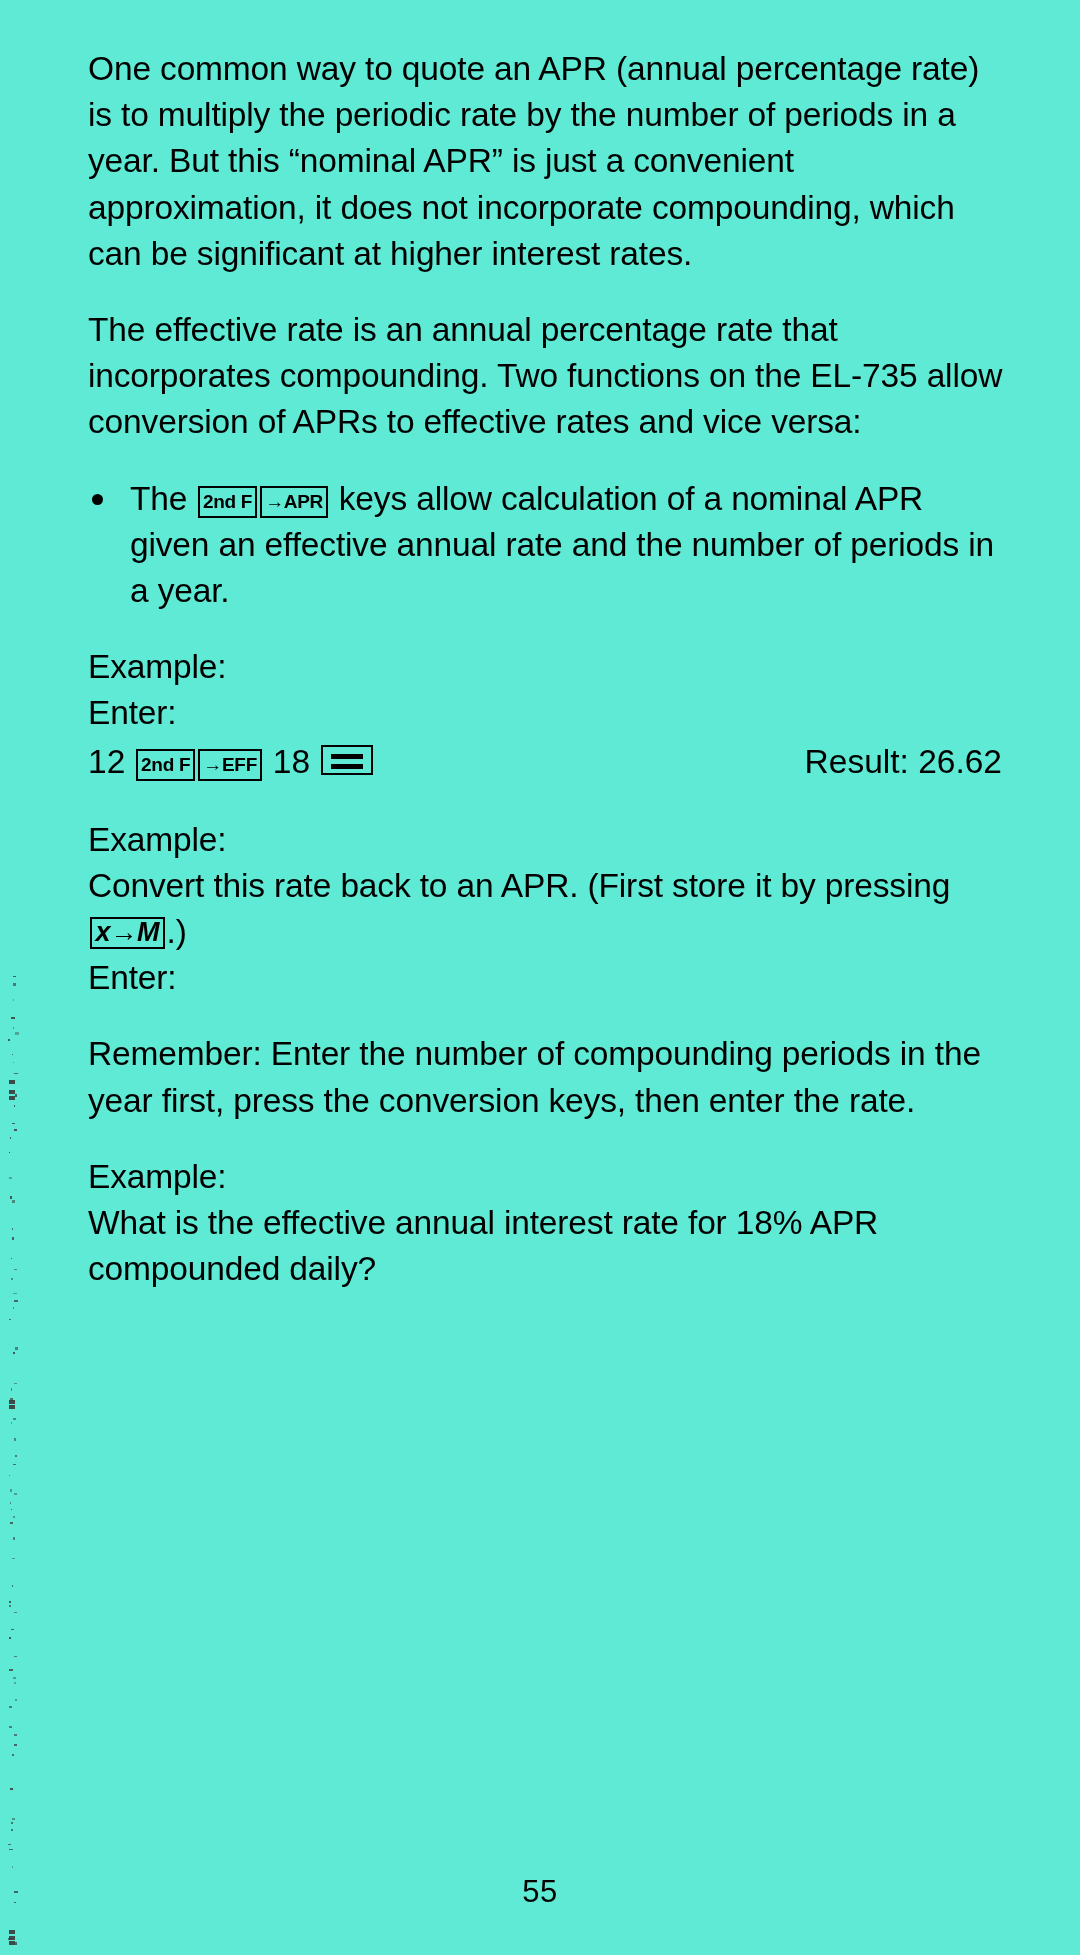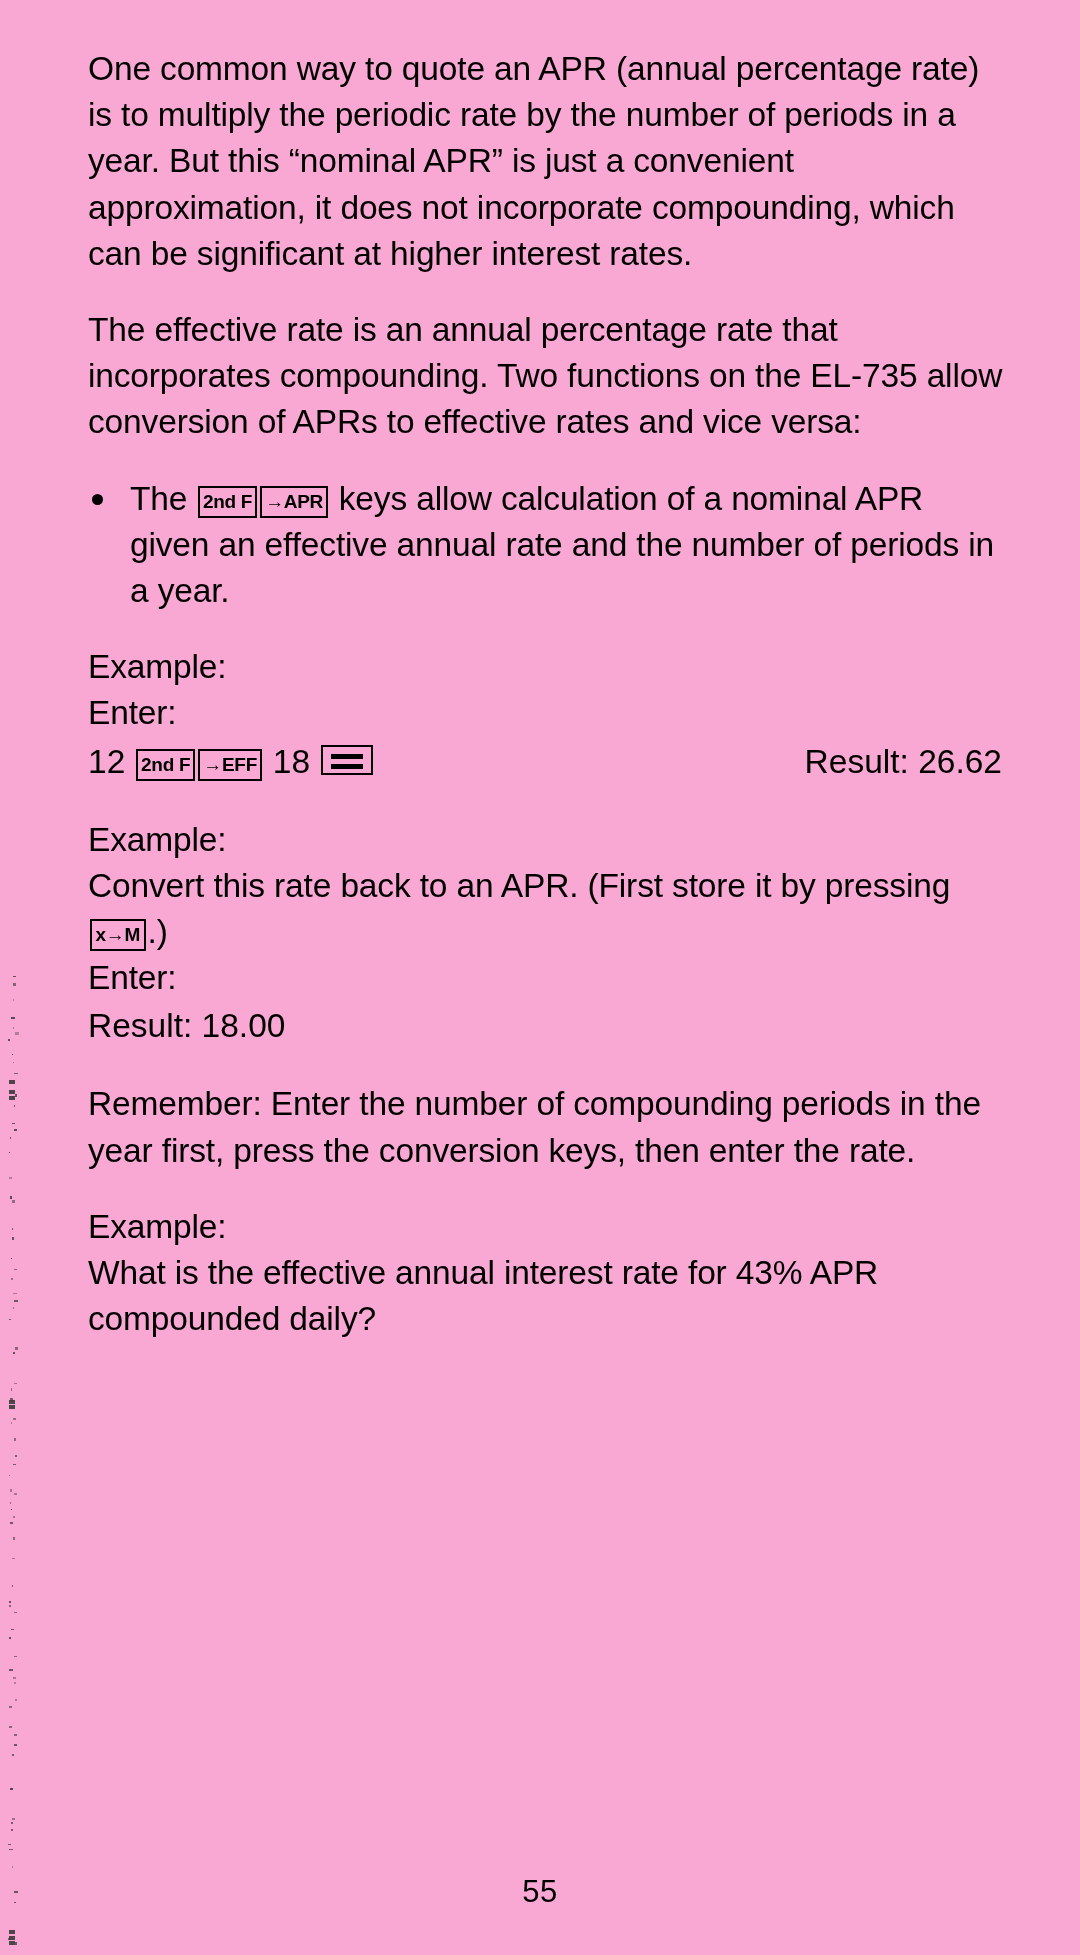--- a/index.html
+++ b/index.html
@@ -15,21 +15,21 @@
     overflow: hidden;
     font-family: "Liberation Sans", sans-serif;
     color: #000000;
     -webkit-font-smoothing: none;
   }
 
   
   .page {
     position: absolute;
     inset: 0;
-    background: #f9a8d4;
+    background: #5eead4;
   }
 
   .content {
     position: absolute;
     left: 88px;
     top: 46px;
     width: 922px;
   }
 
   
@@ -84,21 +84,22 @@
     min-width: 34px;
     box-sizing: border-box;
   }
 
   .key.small {
     font-size: 19px;
     padding: 0px 3px 1px 3px;
   }
 
   .key.ital {
-    font-size: 19px;
+    font-style: italic;
+    font-size: 27px;
   }
 
   
   .key.eq {
     position: relative;
     width: 52px;
     height: 30px;
     vertical-align: -2px;
     padding: 0;
   }
@@ -277,28 +278,27 @@
         <div class="entry-result">Result: 26.62</div>
       </div>
     </div>
 
     <div class="example-block">
       <div class="line">Example:</div>
       <div class="line"><span>Convert this rate back to an APR. (First store it by pressing</span>
         <span class="key ital">x→M</span><span>.)</span></div>
       <div class="line">Enter:</div>
       <div class="entry-row">
-        <div class="entry-result">Result: 18.00</div>
       </div>
     </div>
 
     <p class="para">Remember: Enter the number of compounding periods in the year first, press the conversion keys, then enter the rate.</p>
 
     <div class="example-block">
       <div class="line">Example:</div>
-      <div class="line">What is the effective annual interest rate for 43% APR compounded daily?</div>
+      <div class="line">What is the effective annual interest rate for 18% APR compounded daily?</div>
     </div>
 
   </div>
 
   <div class="page-number">55</div>
 
 </div>
 
 </body></html>

